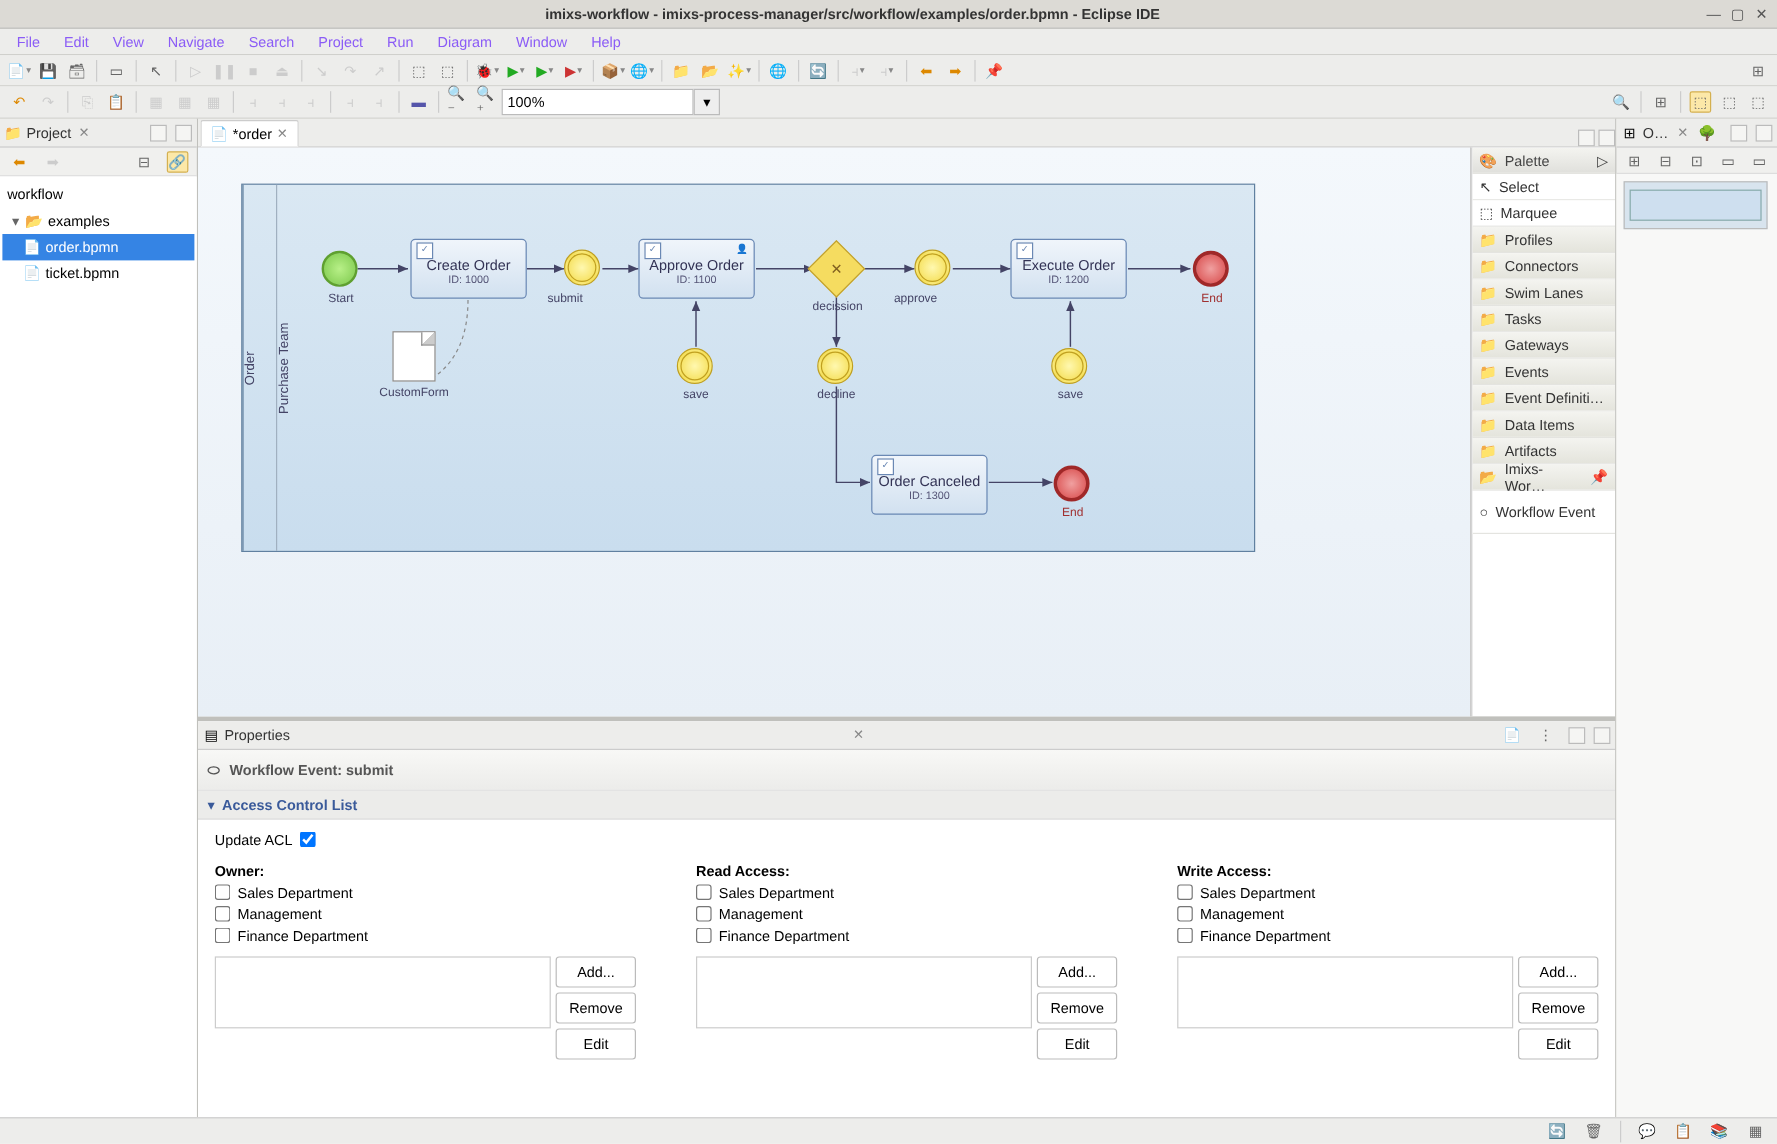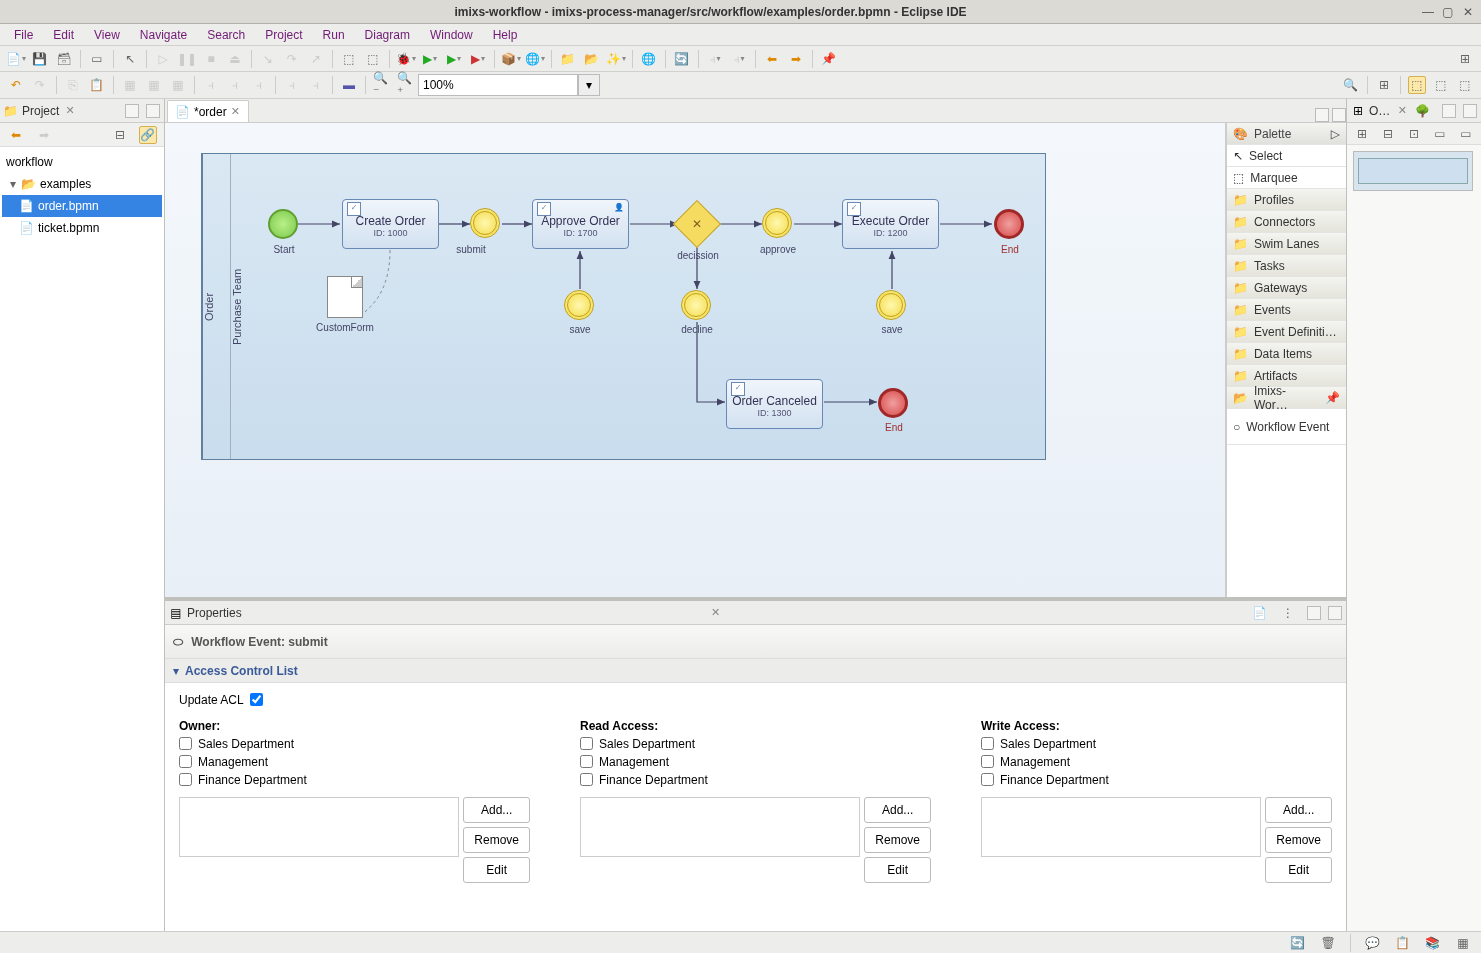--- a/index.html
+++ b/index.html
@@ -5,21 +5,21 @@
 * { box-sizing: border-box; margin: 0; padding: 0; font-family: "Liberation Sans", "DejaVu Sans", sans-serif; font-size: 12px; }
 body { background: #f0f0ee; width: 1481px; height: 953px; overflow: hidden; display: flex; flex-direction: column; }
 
 
 .titlebar { height: 24px; background: linear-gradient(#dcdad5,#dcdad5); display: flex; align-items: center; padding: 0 6px; border-bottom: 1px solid #b0b0ac; }
 .titlebar .title { flex: 1; text-align: center; font-size: 12px; color: #333; font-weight: bold;}
 .winbtn { width: 14px; height: 14px; margin-left: 6px; display: inline-flex; align-items: center; justify-content: center; color:#555; cursor:pointer;}
 
 
 .menubar { height: 22px; background: #ededeb; display: flex; align-items: center; padding: 0 4px; border-bottom: 1px solid #d0d0cc;}
-.menubar span { padding: 2px 10px; color: #701a75; cursor: pointer; }
+.menubar span { padding: 2px 10px; color: #8b5cf6; cursor: pointer; }
 
 
 .toolbar { background: #ededeb; display: flex; align-items: center; padding: 2px 4px; border-bottom: 1px solid #d0d0cc; min-height: 26px;}
 .tbtn { width: 18px; height: 18px; margin: 0 3px; display: inline-flex; align-items:center; justify-content:center; color:#666; cursor:pointer; }
 .tbtn.drop::after { content:"▾"; font-size:8px; margin-left:1px; color:#888;}
 .sep { width:1px; height:18px; background:#ccc; margin:0 4px; display:inline-block;}
 .zoom { border:1px solid #bbb; background:#fff; height:22px; width:160px; padding:0 4px;}
 .zoomdrop { border:1px solid #bbb; background:#eee; height:22px; width:22px; text-align:center; line-height:20px;}
 
 
@@ -309,34 +309,34 @@
           </div>
 
           <div class="node" style="left:268px;top:54px">
               <div class="event ev-inter"></div>
             </div>
           <div class="evlbl" style="left:239px;top:90px">submit</div>
 
           <div class="node task" style="left:330px;top:45px">
             <span style="position:absolute;right:4px;top:3px;font-size:8px;color:#6a88b4">👤</span>
             <span>Approve Order</span>
-            <span class="tid">ID: 1700</span>
+            <span class="tid">ID: 1100</span>
           </div>
 
           <div class="node" style="left:478px;top:53px">
               <div class="gateway">
                 <span>✕</span>
               </div>
             </div>
           <div class="evlbl" style="left:466px;top:96px">decission</div>
 
           <div class="node" style="left:560px;top:54px">
               <div class="event ev-inter"></div>
             </div>
-          <div class="evlbl" style="left:546px;top:90px">approve</div>
+          <div class="evlbl" style="left:531px;top:90px">approve</div>
 
           <div class="node task" style="left:640px;top:45px">
             <span>Execute Order</span>
             <span class="tid">ID: 1200</span>
           </div>
 
           <div class="node" style="left:792px;top:55px">
               <div class="event ev-end"></div>
             </div>
           <div class="evlbl" style="left:778px;top:90px;color:#a03030">End</div>

